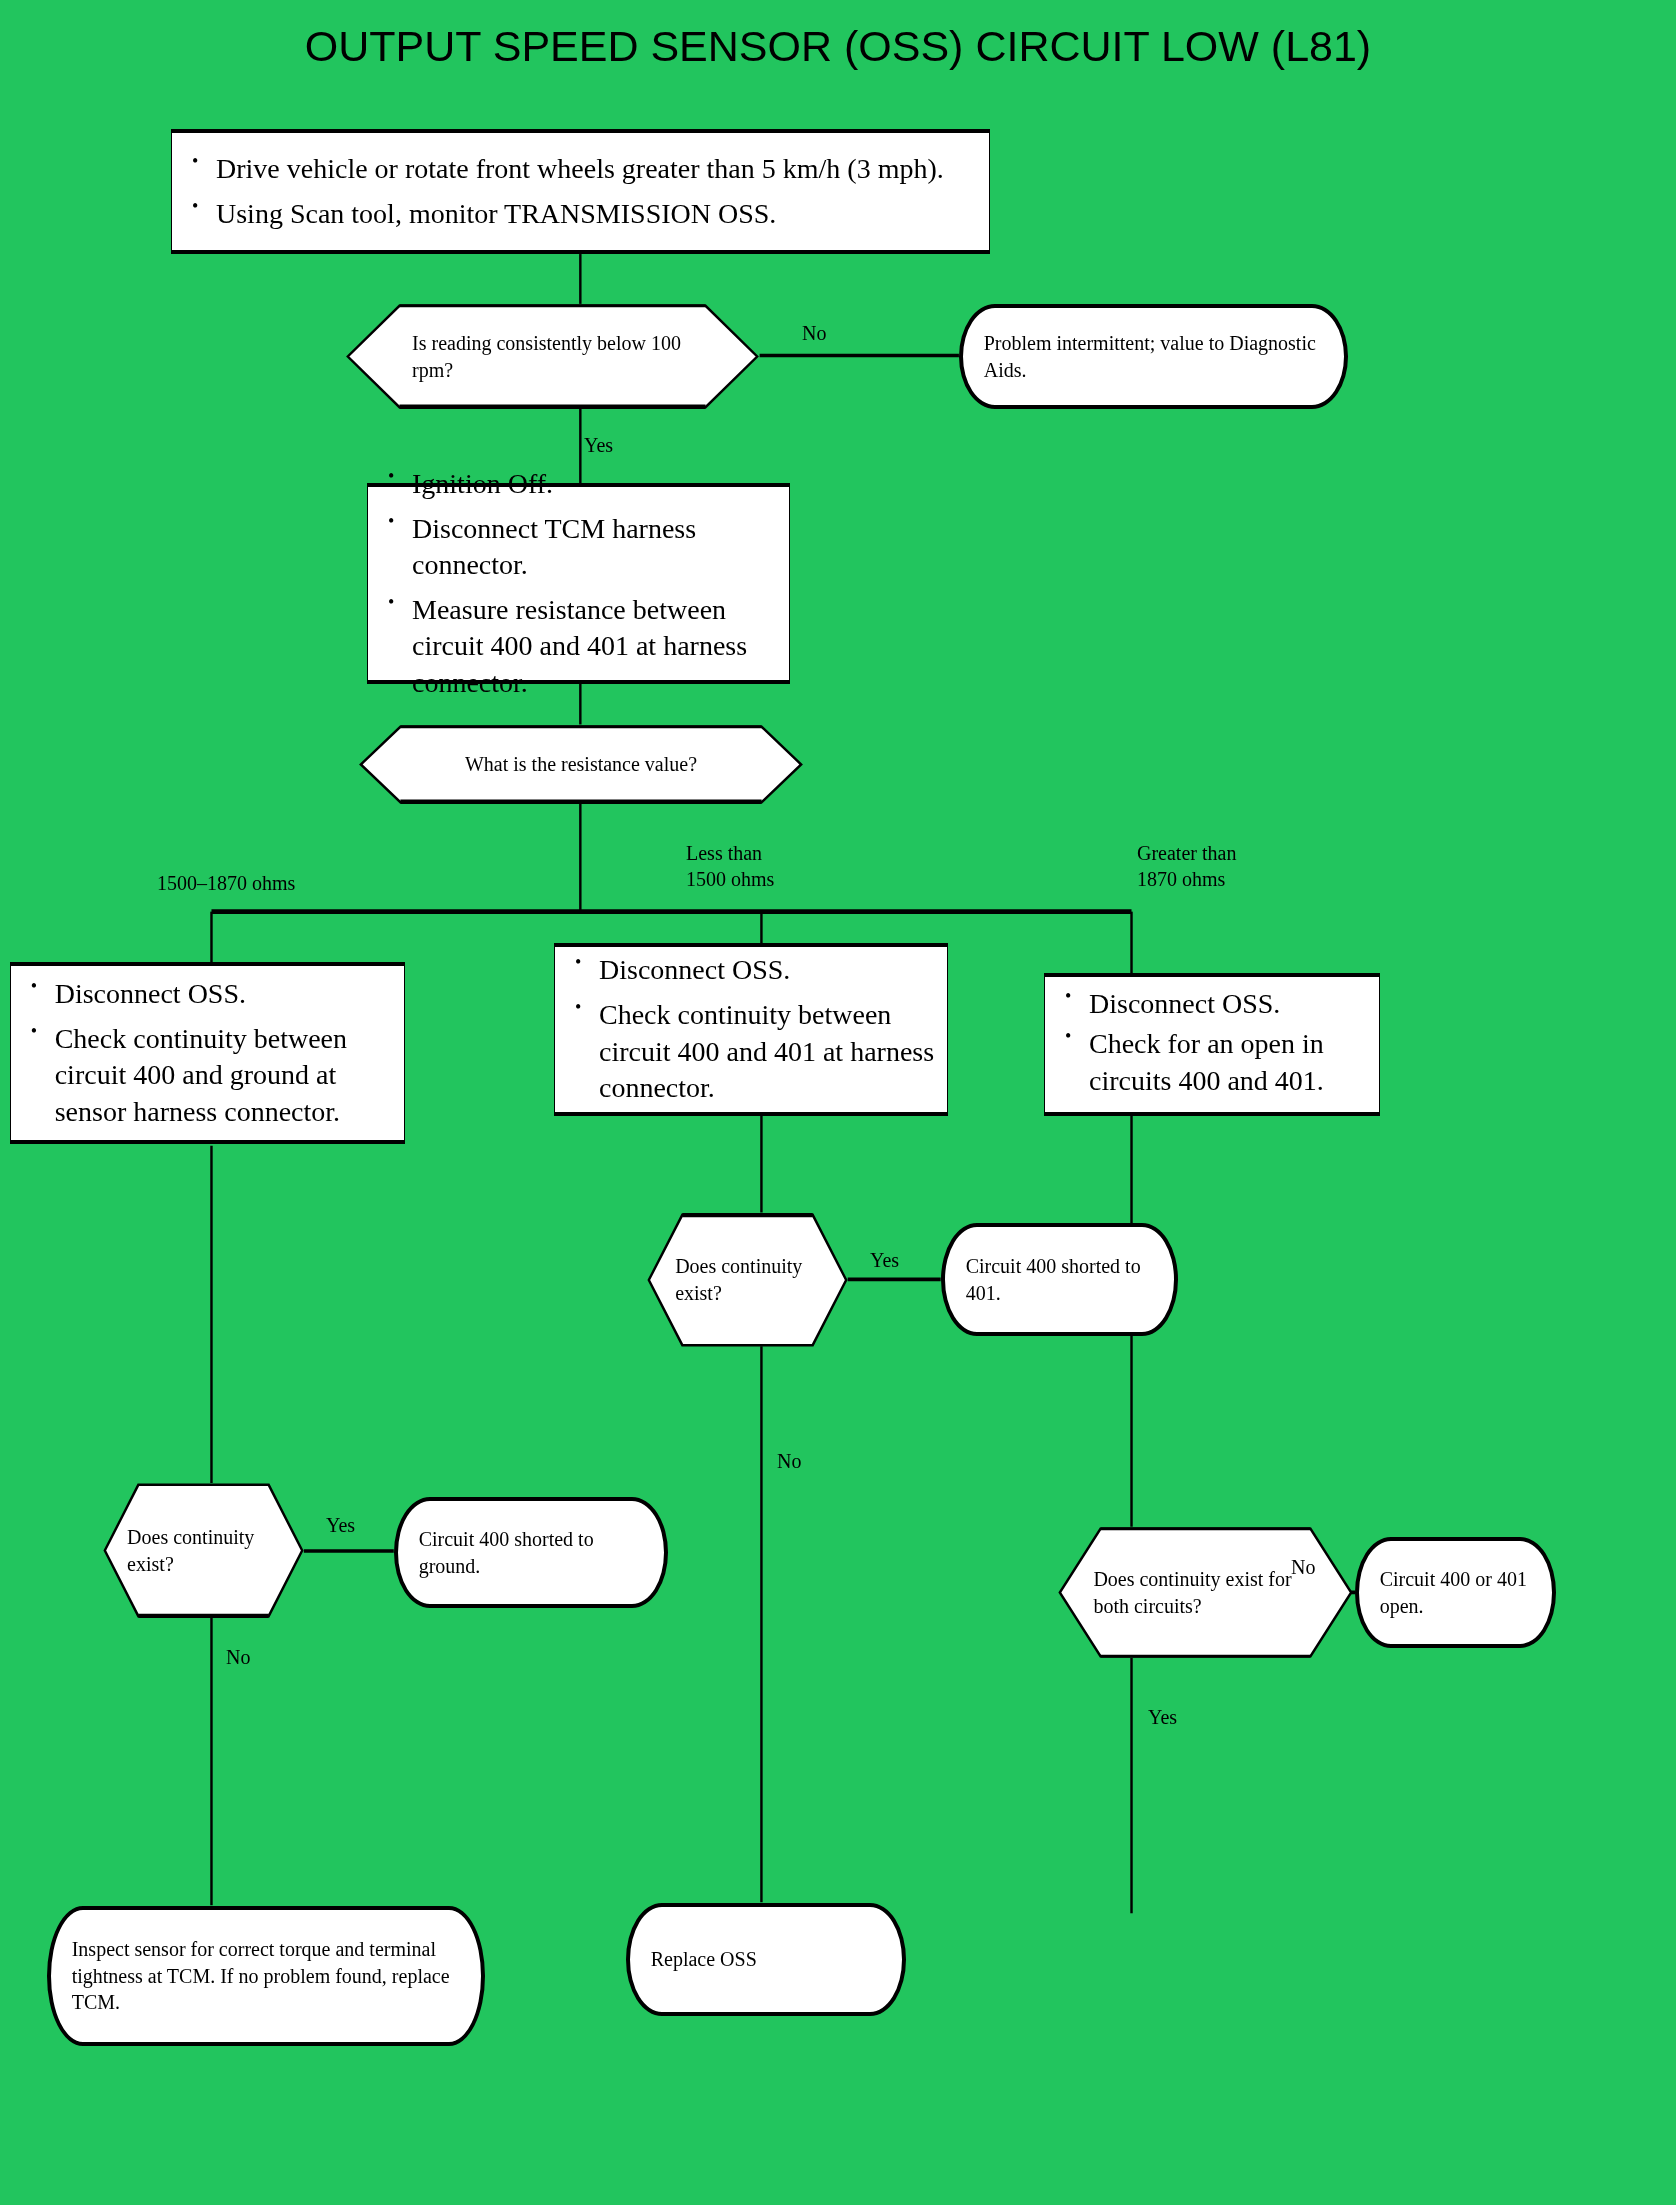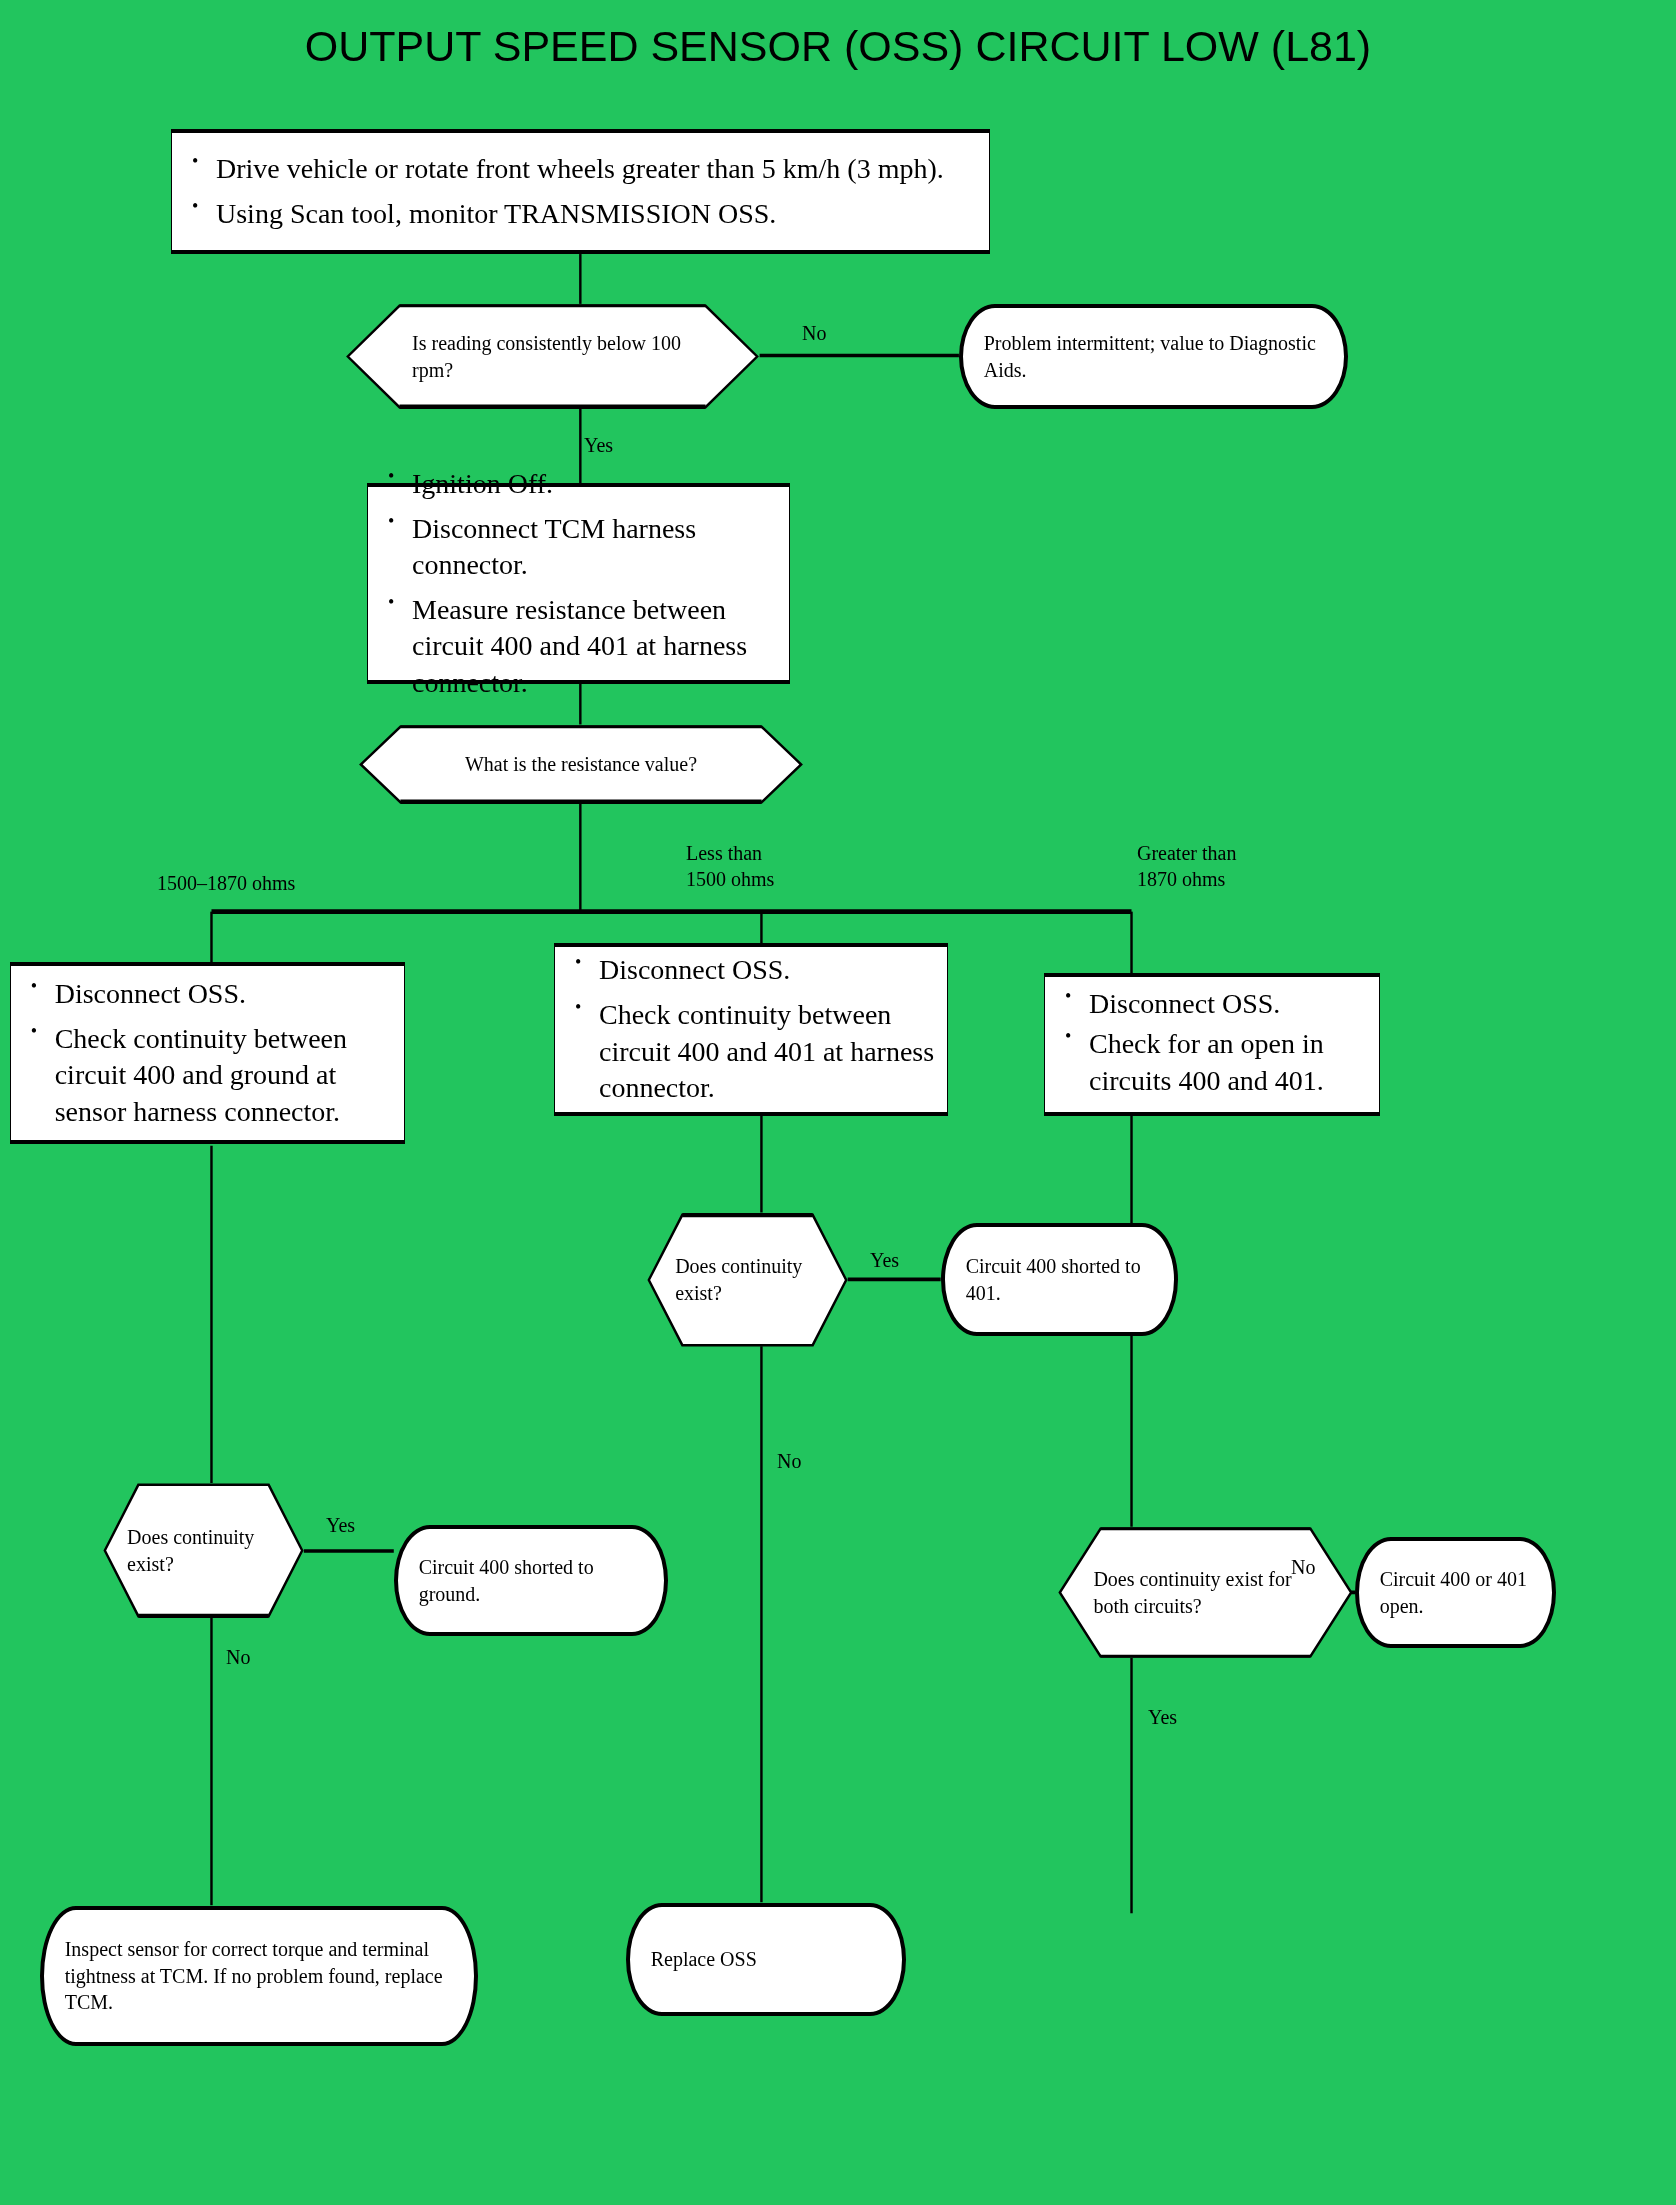--- a/index.html
+++ b/index.html
@@ -228,38 +228,38 @@
   </div>
 
   <div class="node dec" style="left:103px; top:1483px; width:201px; height:135px;">
     <svg class="hex" viewBox="0 0 330 222" preserveAspectRatio="none">
       <polygon points="58,3 272,3 327,111 272,219 58,219 3,111" fill="#fff" stroke="#000" stroke-width="4"></polygon>
       <line x1="58" y1="219" x2="272" y2="219" stroke="#000" stroke-width="8"></line>
     </svg>
     <div class="txt" style="padding:0 12%;">Does continuity exist?</div>
   </div>
 
-  <div class="node term" style="left:394px; top:1497px; width:274px; height:111px;margin-top:28px;">
+  <div class="node term" style="left:394px; top:1497px; width:274px; height:111px;">
     <div class="txt">Circuit 400 shorted to ground.</div>
   </div>
 
   <div class="node dec" style="left:1058px; top:1527px; width:295px; height:131px;">
     <svg class="hex" viewBox="0 0 486 216" preserveAspectRatio="none">
       <polygon points="70,3 416,3 483,108 416,213 70,213 3,108" fill="#fff" stroke="#000" stroke-width="4"></polygon>
       <line x1="70" y1="3" x2="416" y2="3" stroke="#000" stroke-width="5"></line>
       <line x1="70" y1="213" x2="416" y2="213" stroke="#000" stroke-width="5"></line>
     </svg>
     <div class="txt" style="padding:0 12%;">Does continuity exist for both circuits?</div>
   </div>
 
   <div class="node term" style="left:1355px; top:1537px; width:201px; height:111px;">
     <div class="txt">Circuit 400 or 401 open.</div>
   </div>
 
-  <div class="node term" style="left:40px; top:1906px; width:438px; height:140px;">
+  <div class="node term" style="left:47px; top:1906px; width:438px; height:140px;">
     <div class="txt">Inspect sensor for correct torque and terminal tightness at TCM. If no problem found, replace TCM.</div>
   </div>
 
   <div class="node term ctr" style="left:626px; top:1903px; width:280px; height:113px;">
     <div class="txt">Replace OSS</div>
   </div>
 
 
   <div class="lbl" style="left:802px; top:320px;">No</div>
   <div class="lbl" style="left:584px; top:432px;">Yes</div>

